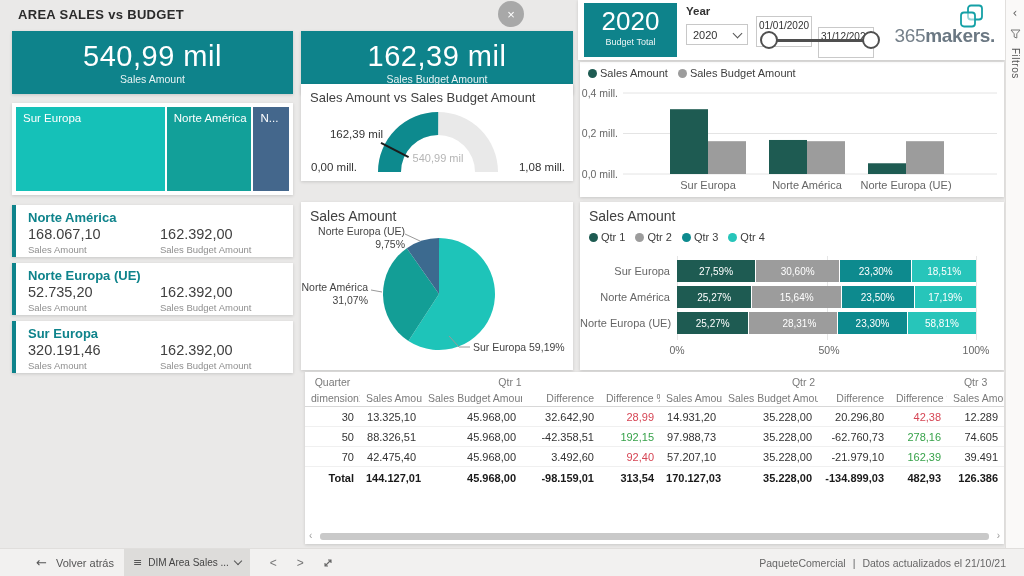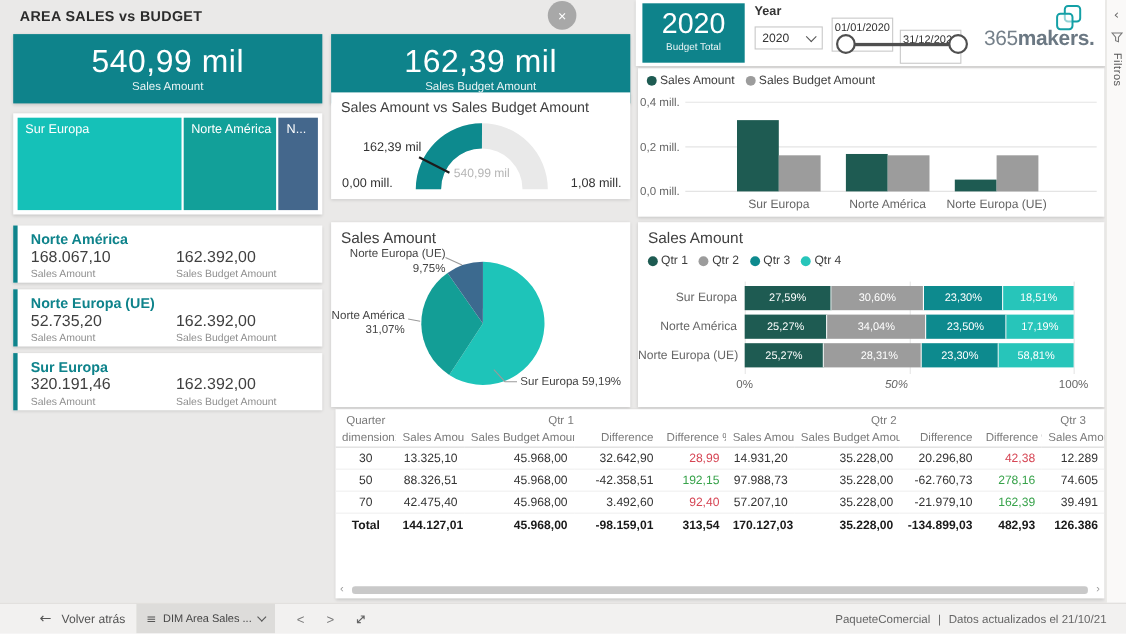--- a/index.html
+++ b/index.html
@@ -78,21 +78,21 @@
   .st-tick{position:absolute;top:142px;transform:translateX(-50%);font-size:10.5px;color:#666;}
 
   
   #table-card{left:305px;top:372px;width:699px;height:172px;overflow:hidden;}
   #data-table{border-collapse:collapse;table-layout:fixed;width:699px;font-size:11px;color:#333;margin-top:2px;}
   #data-table th{font-weight:400;color:#7A7A7A;font-size:10.5px;text-align:center;padding:2px 6px;white-space:nowrap;overflow:hidden;}
   #data-table th.num{text-align:right;}
   #data-table th.last{text-align:left;}
   #data-table thead tr:last-child th{border-bottom:1px solid #D8D8D8;}
   #data-table td{padding:3.5px 6px;text-align:right;border-bottom:1px solid #F0F0F0;white-space:nowrap;overflow:hidden;}
-  #data-table td.dim{text-align:center;}
+  #data-table td.dim{text-align:right;}
   #data-table tr.total td{font-weight:700;border-top:1px solid #9E9E9E;border-bottom:none;padding-top:5px;color:#1a1a1a;}
   .neg{color:#D64554;}
   .pos{color:#37A24A;}
   #h-scroll{position:absolute;left:0;right:0;bottom:3px;height:9px;}
   .scroll-arrow{position:absolute;top:-2px;font-size:10px;color:#999;}
   #scroll-left{left:4px;}
   #scroll-right{right:4px;}
   #scroll-thumb{position:absolute;left:15px;right:15px;top:1px;height:7px;border-radius:3px;background:#C9C9C9;}
 
   
@@ -283,21 +283,21 @@
         </div>
         <div class="leg-item">
           <span class="dot" style="background: rgb(39, 197, 186);"></span>
           <span>Qtr 4</span>
         </div>
       </div>
     <div id="stacked-grid">
         <div class="st-grid" style="left: 97px;"></div>
         <div class="st-tick" style="left: 97px;">0%</div>
         <div class="st-grid" style="left: 246.5px;"></div>
-        <div class="st-tick" style="left: 235px; font-style: italic;">50%</div>
+        <div class="st-tick" style="left: 249px;">50%</div>
         <div class="st-grid" style="left: 396px;"></div>
         <div class="st-tick" style="left: 396px;">100%</div>
       </div>
     <div id="stacked-cats">
         <div class="st-cat">Sur Europa</div>
         <div class="st-cat">Norte América</div>
         <div class="st-cat">Norte Europa (UE)</div>
       </div>
     <div id="stacked-plot">
         <div class="st-row">
@@ -312,21 +312,21 @@
           </div>
           <div class="st-seg" style="background: rgb(39, 197, 186); flex-grow: 1851;">
             <span>18,51%</span>
           </div>
         </div>
         <div class="st-row">
           <div class="st-seg" style="background: rgb(30, 91, 82); flex-grow: 2527;">
             <span>25,27%</span>
           </div>
           <div class="st-seg" style="background: rgb(156, 156, 156); flex-grow: 3404;">
-            <span>34,04%</span>
+            <span>15,64%</span>
           </div>
           <div class="st-seg" style="background: rgb(13, 138, 142); flex-grow: 2350;">
             <span>23,50%</span>
           </div>
           <div class="st-seg" style="background: rgb(39, 197, 186); flex-grow: 1719;">
             <span>17,19%</span>
           </div>
         </div>
         <div class="st-row">
           <div class="st-seg" style="background: rgb(30, 91, 82); flex-grow: 2527;">

